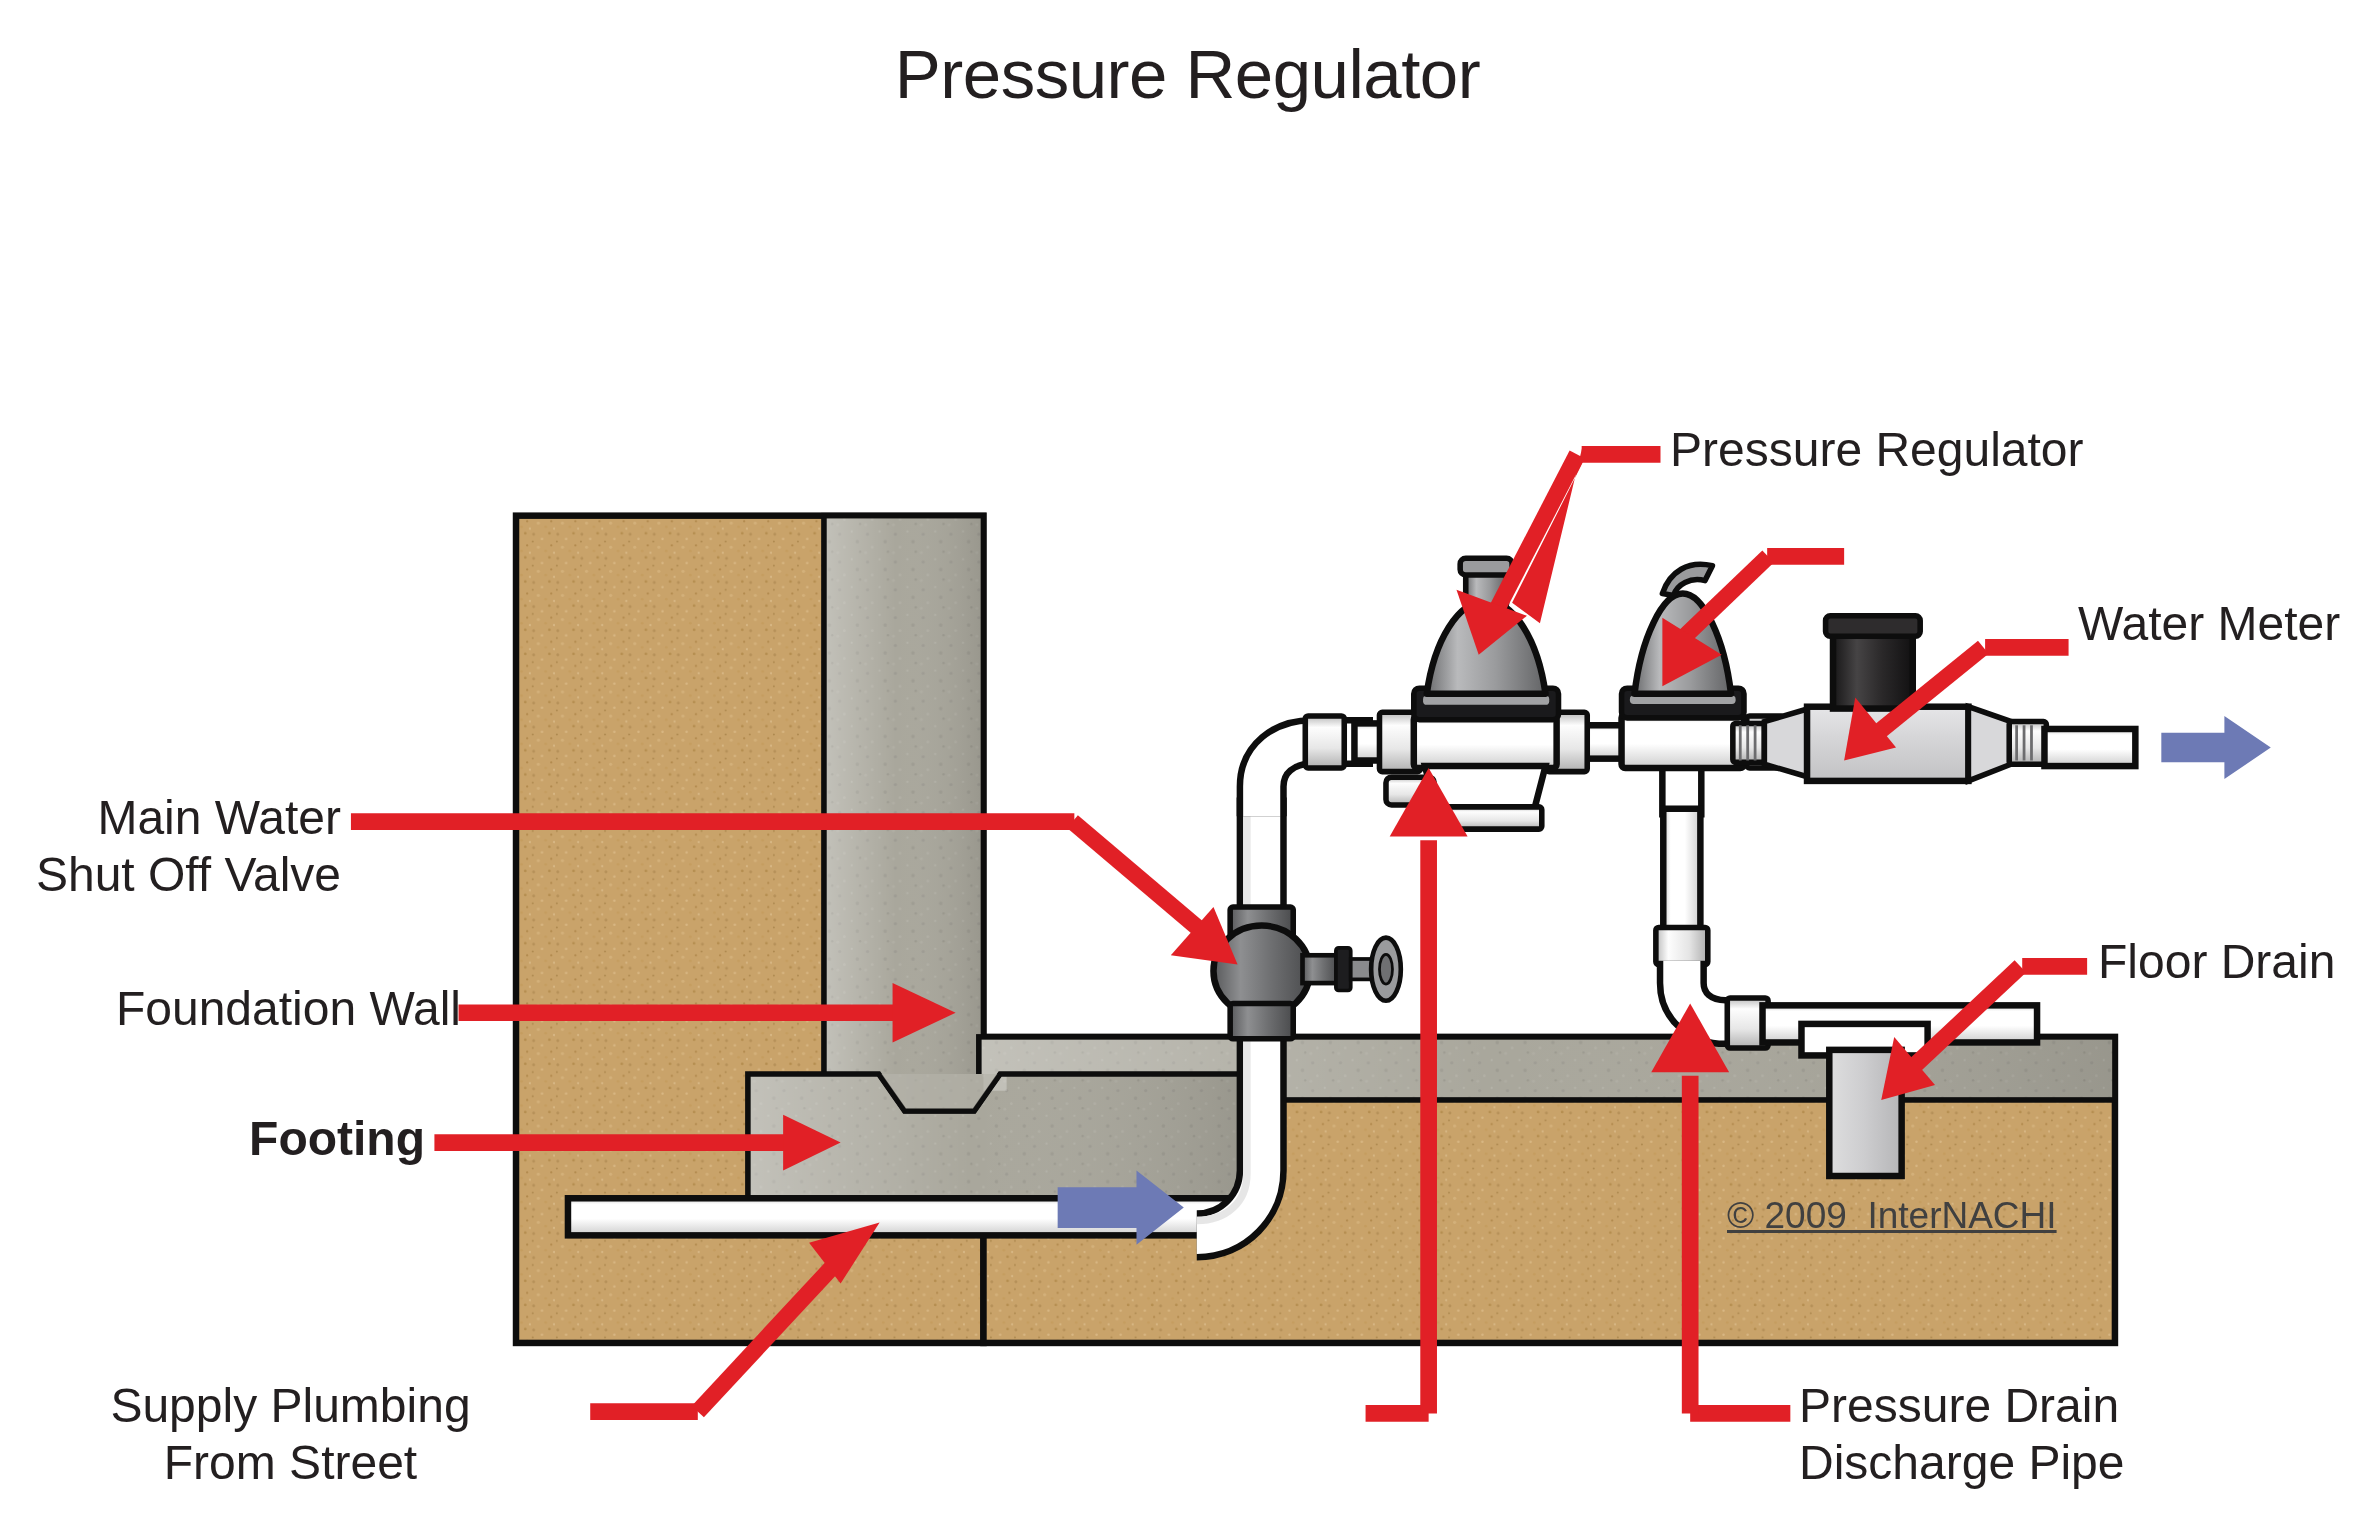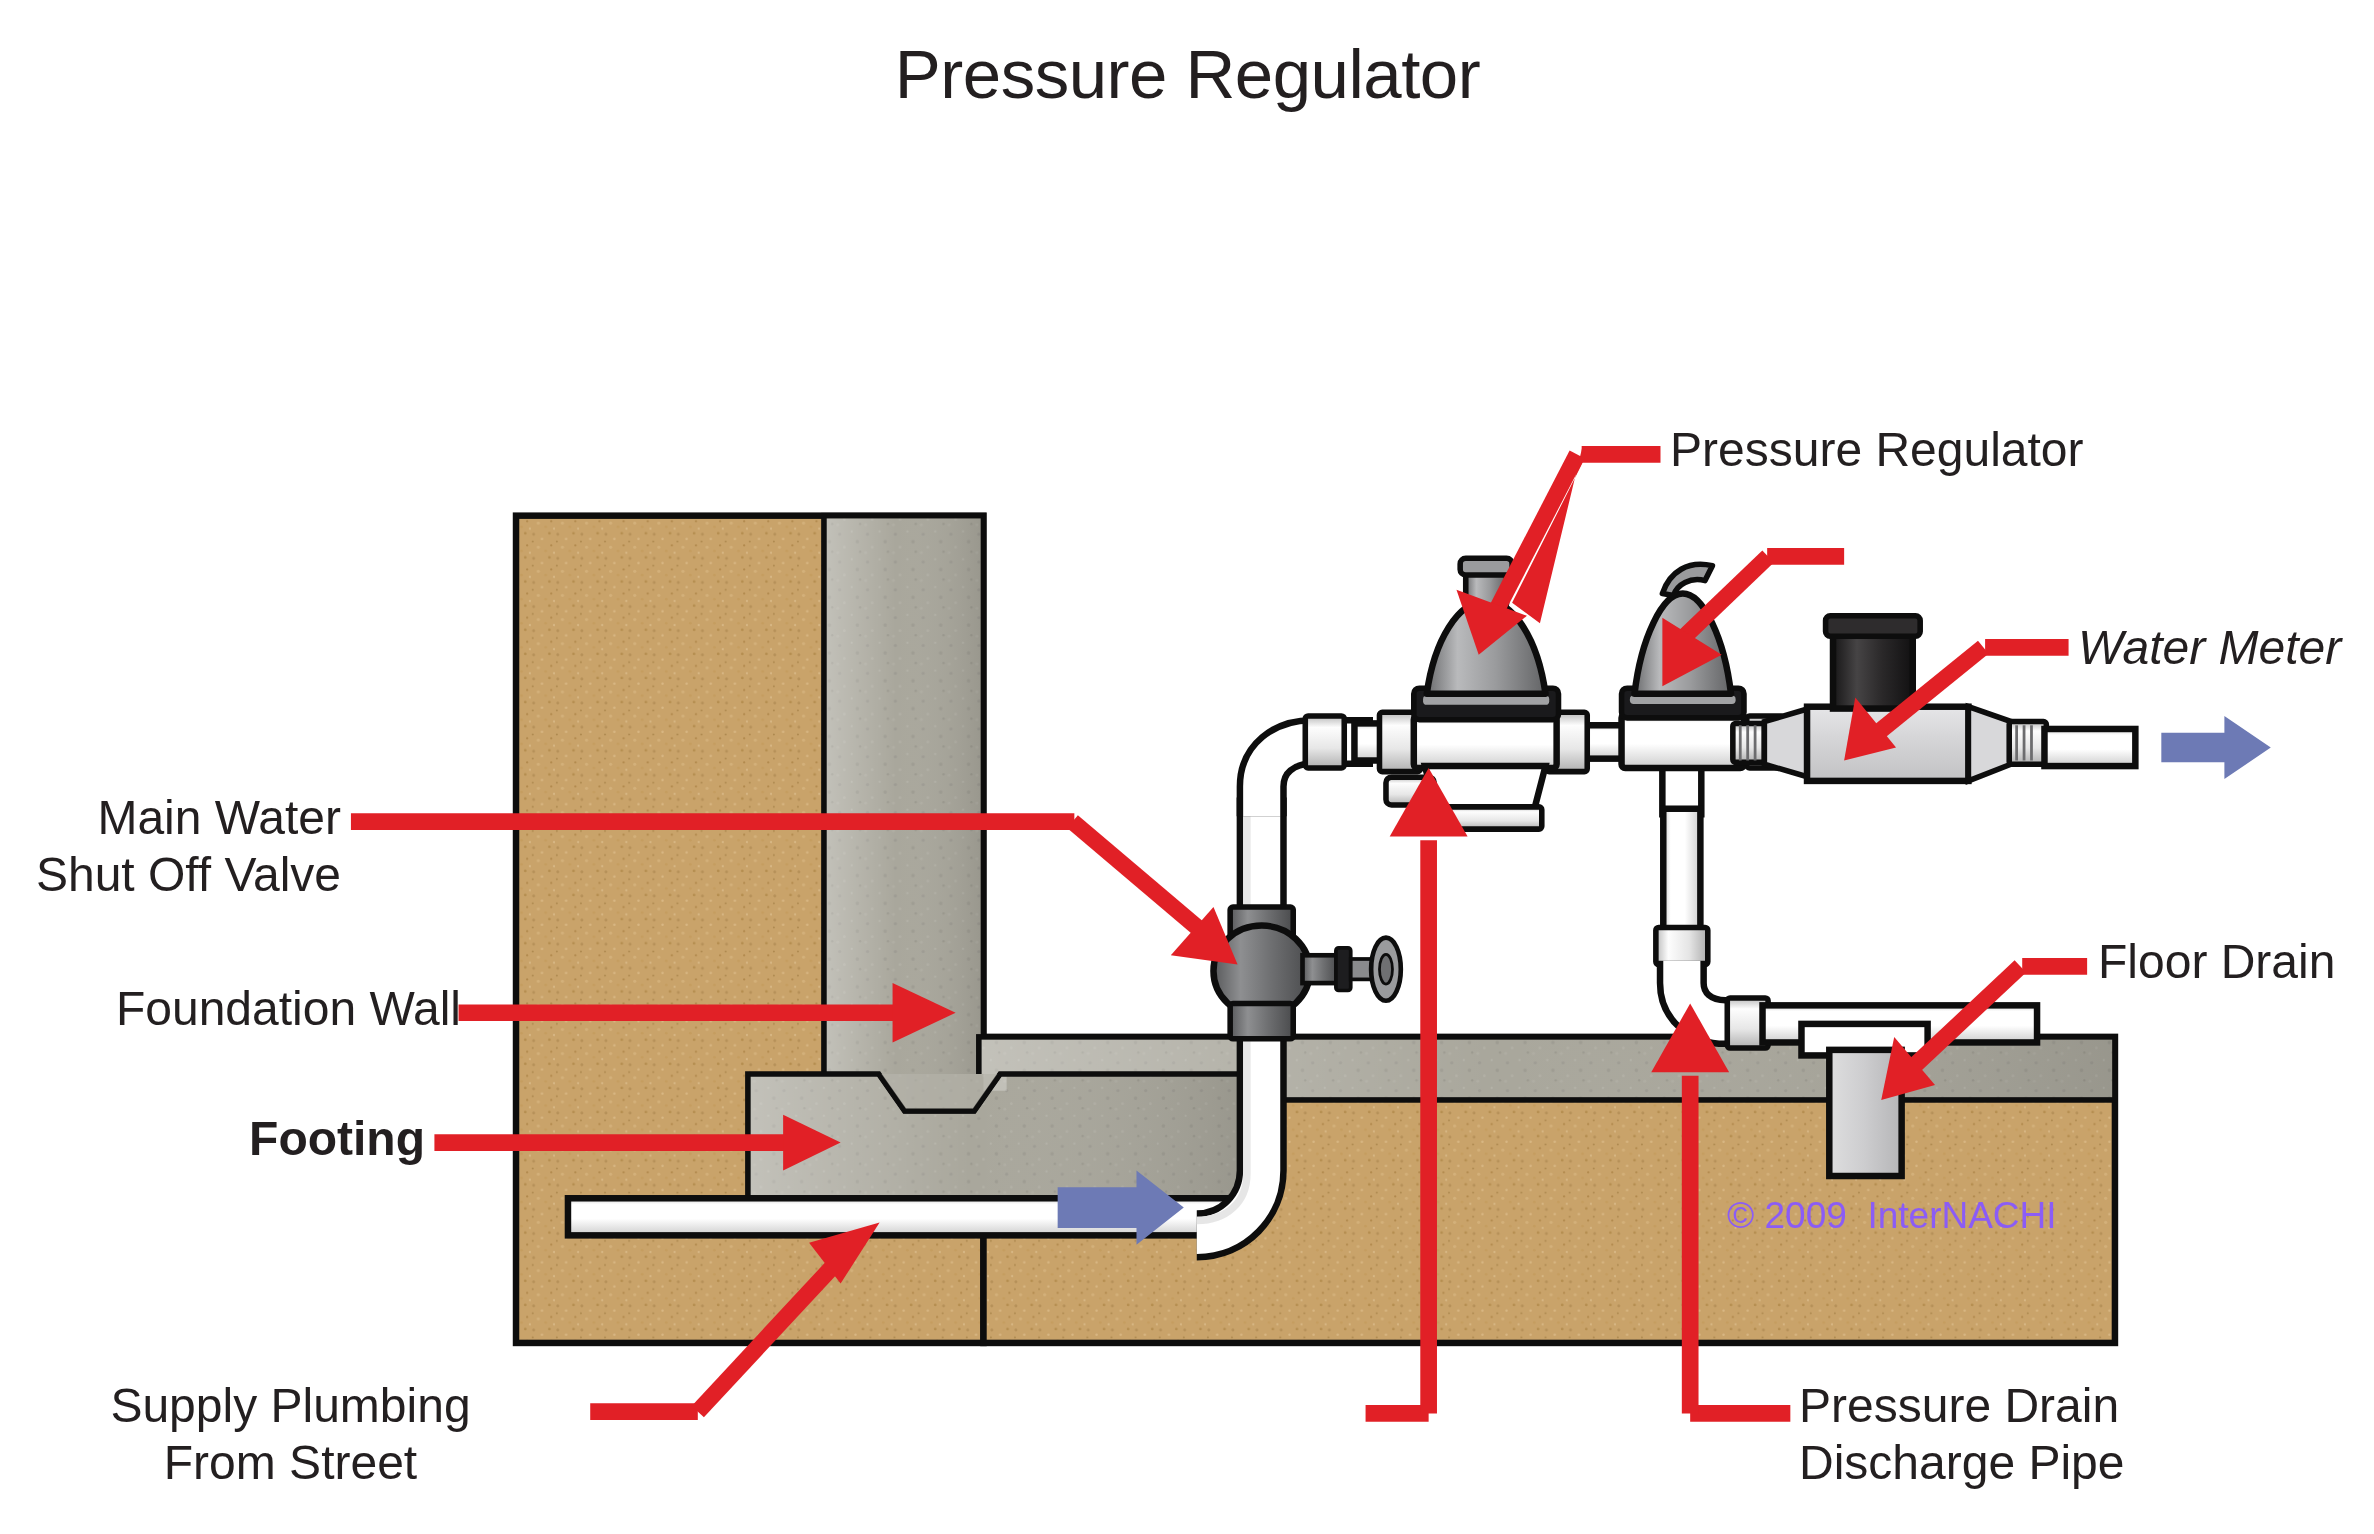--- a/index.html
+++ b/index.html
@@ -7,22 +7,22 @@
        font-family:"Liberation Sans","DejaVu Sans",sans-serif;color:#231f20;}
   #stage{position:absolute;inset:0;width:1922px;height:1534px;}
   #diagram{position:absolute;left:0;top:0;width:2375px;height:1534px;}
   .lbl{position:absolute;white-space:pre;line-height:1.18;color:#231f20;
        font-family:"Liberation Sans","DejaVu Sans",sans-serif;}
   #title{position:absolute;left:0;top:35px;width:2375px;text-align:center;
          font-size:69px;font-weight:400;letter-spacing:-0.5px;color:#231f20;}
   .l-right{text-align:left;}
   .l-left{text-align:right;}
   .sz-lab{font-size:48px;}
-  .copy{position:absolute;font-size:37px;color:#8b5cf6;
-        font-family:"Liberation Sans","DejaVu Sans",sans-serif;white-space:pre;}
+  .copy{position:absolute;font-size:37px;color:#404040;
+        font-family:"Liberation Sans","DejaVu Sans",sans-serif;white-space:pre;text-decoration:underline;}
 </style>
 </head>
 <body>
 
 <div id="stage">
 
   <div id="title">Pressure Regulator</div>
 
   <svg id="diagram" viewBox="0 0 2560 1654">
     <defs>
@@ -313,21 +313,21 @@
 
       <path d="M1930,1524 L1822,1524" stroke-width="18"></path>
       <path d="M1822,1524 L1822,1160" stroke-width="18"></path>
       <path d="M1822,1082 L1864,1156 L1780,1156 Z" stroke="none"></path>
     </g>
   </svg>
 
   <div class="lbl sz-lab l-right" style="left:1670px;top:422px;">Pressure Regulator</div>
 
 
-  <div class="lbl sz-lab l-right" style="left:2078px;top:620px;font-style:italic;">Water Meter</div>
+  <div class="lbl sz-lab l-right" style="left:2078px;top:596px;">Water Meter</div>
 
   <div class="lbl sz-lab l-right" style="left:2098px;top:934px;">Floor Drain</div>
 
   <div class="lbl sz-lab l-left" style="left:0px;top:790px;width:341px;">Main Water
 Shut Off Valve</div>
 
   <div class="lbl sz-lab l-left" style="left:12px;top:981px;width:449px;text-align:right;">Foundation Wall</div>
 
   <div class="lbl sz-lab l-left" style="left:0px;top:1111px;width:425px;font-weight:bold;">Footing</div>
 

